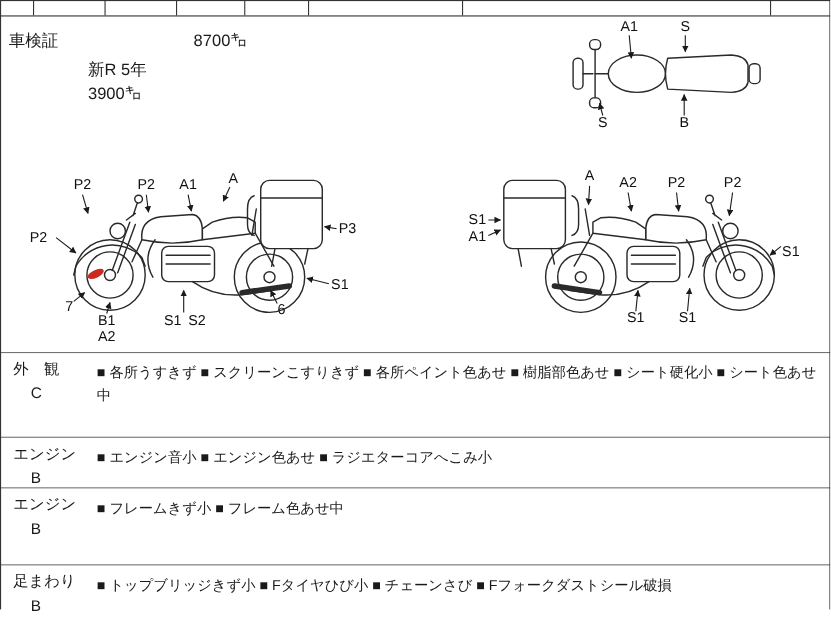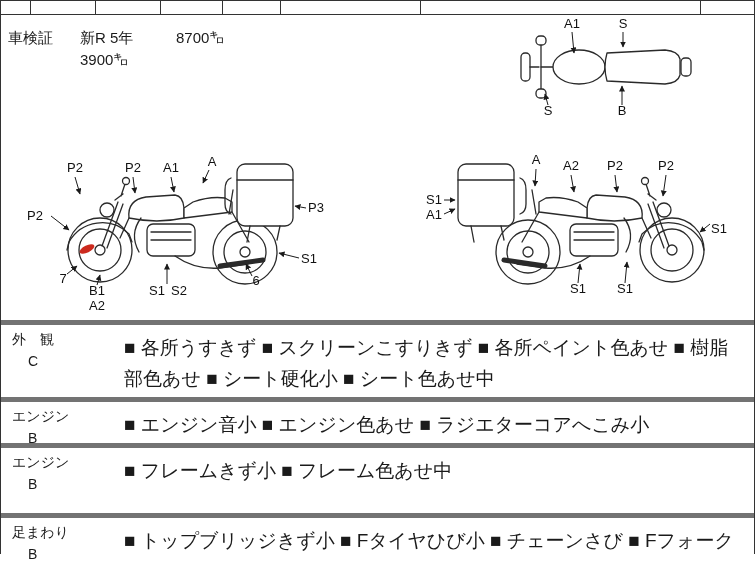--- a/index.html
+++ b/index.html
@@ -12,33 +12,33 @@
     border-left:1px solid #333;border-right:1px solid #333;border-top:1px solid #333;
   }
   
   .top-strip{position:relative;height:14px;border-bottom:1px solid #333;}
   .tick{position:absolute;top:0;width:1px;height:14px;background:#333;}
   
   .mid{position:relative;height:305px;}
   .shaken{position:absolute;left:8px;top:12px;display:flex;gap:27px;font-size:15px;line-height:22px;}
   .shaken-title{white-space:nowrap;}
   .shaken-row{display:flex;}
-  .shaken-row .reg{display:inline-block;width:96px;}
+  .shaken-row .reg{display:inline-block;width:96px;margin-top:26px;}
   .diag{position:absolute;}
   svg text{font-size:13px;fill:#111;font-family:"Liberation Sans","DejaVu Sans",sans-serif;}
   .art{stroke:#2a2a2a;stroke-width:1.3;fill:none;stroke-linejoin:round;stroke-linecap:round;}
   .artf{stroke:#2a2a2a;stroke-width:1.3;fill:#fff;stroke-linejoin:round;}
   .arrow{stroke:#1a1a1a;stroke-width:1;fill:none;marker-end:url(#arr);}
   
   .insp{border-bottom:2px solid #111;}
-  .insp-row{display:flex;border-top:5px solid #737373;box-sizing:border-box;gap:36px;}
+  .insp-row{display:flex;border-top:1px solid #737373;box-sizing:border-box;}
   .r0{height:77px;} .r1{height:46px;} .r2{height:46px;} .r3{height:71px;margin-top:24px;}
   .insp-cat{width:88px;padding:6px 0 0 12px;font-size:14px;box-sizing:border-box;}
   .insp-grade{display:block;padding-left:16px;margin-top:4px;}
-  .insp-comments{flex:1;padding:7px 12px 0 0;font-size:19px;line-height:1.65;}
+  .insp-comments{flex:1;padding:7px 12px 0 0;font-size:13px;line-height:1.65;}
 </style>
 </head>
 <body>
 
 <div class="sheet">
   <div class="frame"></div>
 
   <svg width="0" height="0" style="position:absolute">
     <defs>
       <marker id="arr" markerWidth="7" markerHeight="7" refX="5.5" refY="3" orient="auto">

